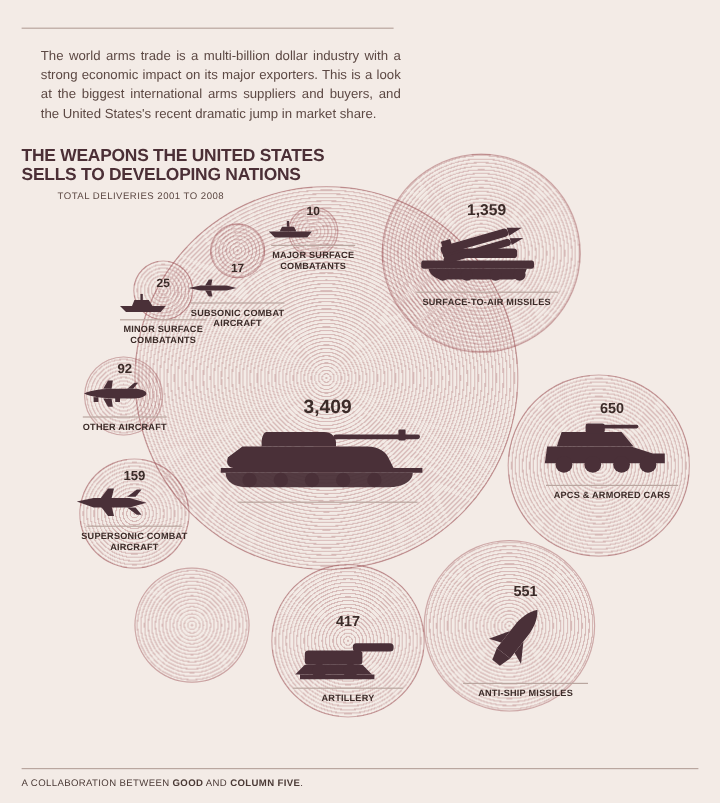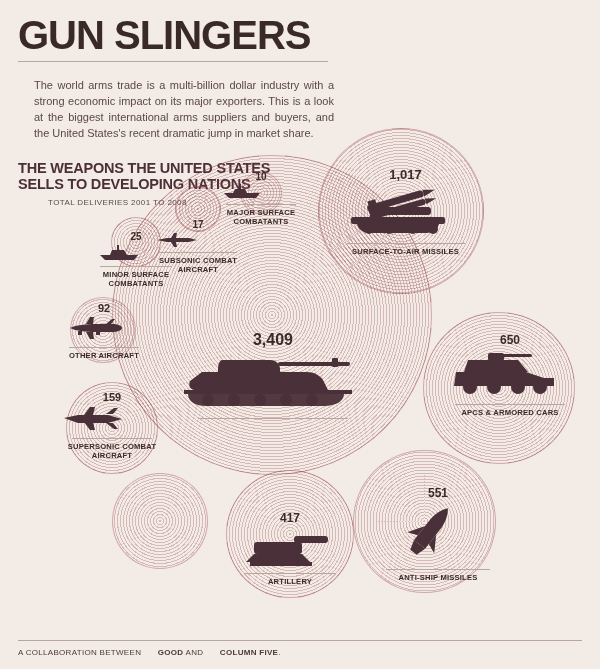--- a/index.html
+++ b/index.html
@@ -137,21 +137,21 @@
     height: 1px;
     background: #b9a69f;
     margin-bottom: 7px;
   }
   .footer .ftext {
     font-size: 8px;
     letter-spacing: 0.3px;
     color: #4b3a36;
     text-transform: uppercase;
   }
-  .footer .ftext b { font-weight: bold; margin-left: 14px; }
+  .footer .ftext b { font-weight: bold; }
 
   svg { display: block; }
 </style>
 </head>
 <body>
 
 <div class="page">
 
   <div class="chart">
     <div class="bubble" style="left:112px;  top:155px;  width:320px; height:320px;"></div>
@@ -160,21 +160,20 @@
     <div class="bubble" style="left:353px;  top:450px;  width:143px; height:143px;"></div>
     <div class="bubble" style="left:226px;  top:470px;  width:128px; height:128px;"></div>
     <div class="bubble" style="left:112px;  top:473px;  width:96px;  height:96px;"></div>
     <div class="bubble" style="left:66px;   top:382px;  width:92px;  height:92px;"></div>
     <div class="bubble" style="left:70px;   top:297px;  width:66px;  height:66px;"></div>
     <div class="bubble" style="left:111px;  top:217px;  width:50px;  height:50px;"></div>
     <div class="bubble" style="left:175px;  top:186px;  width:46px;  height:46px;"></div>
     <div class="bubble" style="left:240px;  top:172px;  width:42px;  height:42px;"></div>
   </div>
 
-  <h1 class="title">GUN SLINGERS</h1>
   <div class="rule"></div>
   <p class="intro">The world arms trade is a multi-billion dollar industry with a strong economic impact on its major exporters. This is a look at the biggest international arms suppliers and buyers, and the United States's recent dramatic jump in market share.</p>
 
   <div class="section-head">THE WEAPONS THE UNITED STATES SELLS TO DEVELOPING NATIONS</div>
   <div class="section-sub">TOTAL DELIVERIES 2001 TO 2008</div>
 
   <div class="node" style="left:182px; top:332px; width:182px;">
     <div class="value" style="font-size:16px;">3,409</div>
     <span class="glyph">
       <svg width="172" height="62" viewBox="0 0 172 62">
@@ -190,21 +189,21 @@
           <circle cx="78" cy="50" r="6"></circle>
           <circle cx="104" cy="50" r="6"></circle>
           <circle cx="130" cy="50" r="6"></circle>
         </g>
       </svg>
     </span>
     <div class="divider" style="width:150px; margin-top:6px;"></div>
   </div>
 
   <div class="node" style="left:343px; top:168px; width:125px;">
-    <div class="value" style="font-size:13px;">1,017</div>
+    <div class="value" style="font-size:13px;">1,359</div>
     <span class="glyph">
       <svg width="110" height="54" viewBox="0 0 110 54">
         <g fill="#4a3038">
           <rect x="8" y="34" width="94" height="7" rx="2"></rect>
           <path d="M14 41 h82 c-2 7 -8 9 -14 9 H28 c-8 0 -12 -3 -14 -9z"></path>
           <rect x="26" y="24" width="62" height="8" rx="3"></rect>
           <g transform="rotate(-16 55 20)">
             <rect x="24" y="14" width="58" height="7" rx="3"></rect>
             <path d="M82 14 l12 3.5 l-12 3.5z"></path>
             <rect x="26" y="10" width="8" height="5"></rect>

